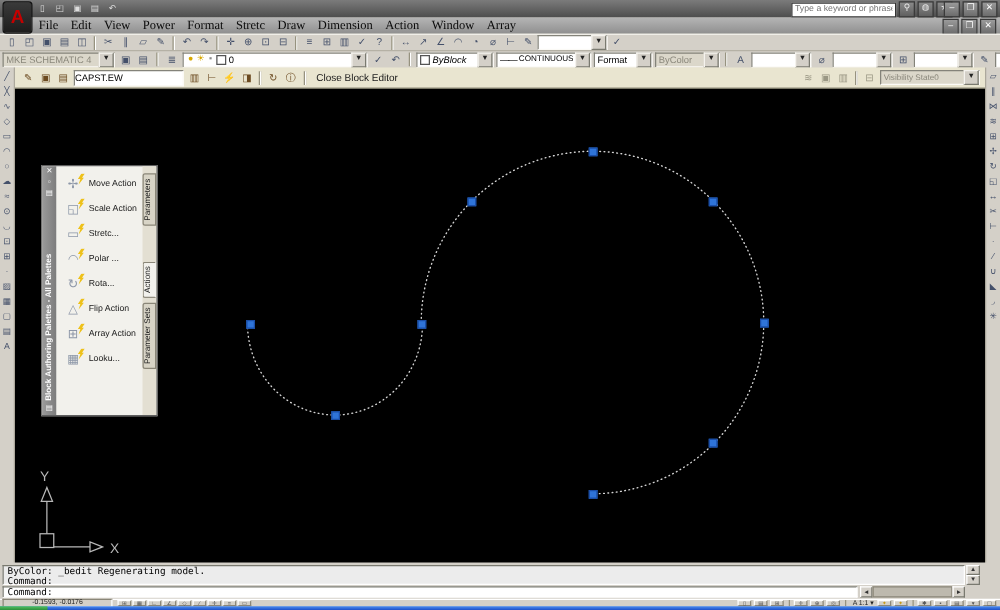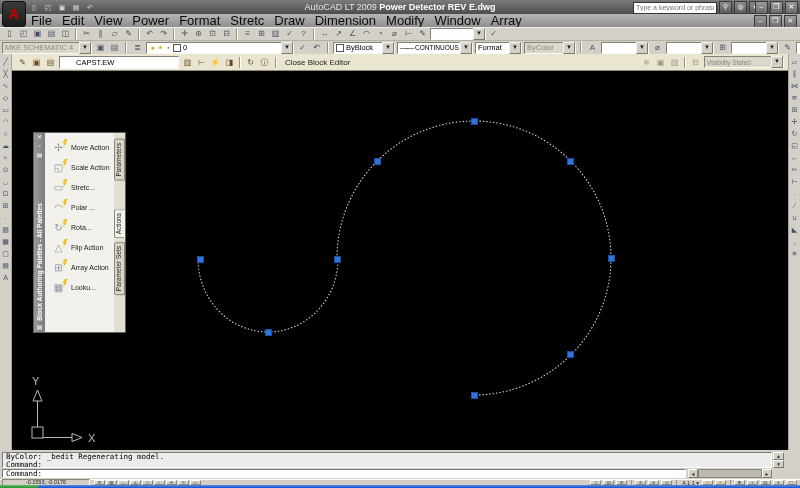--- a/index.html
+++ b/index.html
@@ -18,21 +18,21 @@
   #infocenter{right:38px;top:1px;display:flex;gap:2px;align-items:center;z-index:30;}
   #search-input{width:78px;height:10px;border:1px solid #333;font-size:7px;padding:0 2px;background:#fff;color:#555;}
   .ibtn{width:11px;height:11px;background:linear-gradient(180deg,#8a8a8a,#5f5f5f);border:1px solid #3a3a3a;
         color:#eee;font-size:7px;line-height:10px;text-align:center;}
   #winbtns{right:2px;top:1px;display:flex;gap:2px;z-index:30;}
   .wbtn{width:11px;height:11px;background:linear-gradient(180deg,#9a9a9a,#6c6c6c);border:1px solid #3a3a3a;
         color:#fff;font-size:7px;line-height:10px;text-align:center;}
   
   #menubar{left:0;top:14px;width:800px;height:13px;background:linear-gradient(180deg,#b5b5b5,#8f8f8f);
            display:flex;align-items:center;padding-left:26px;box-sizing:border-box;}
-  .menu-item{padding:0 5px;font-size:13px;color:#0a0a0a;line-height:13px;}
+  .menu-item{padding:0 5px;font-size:10px;color:#0a0a0a;line-height:13px;font-family:Liberation Serif, serif;}
   #docbtns{right:3px;top:15px;display:flex;gap:2px;}
   
   #toolbar1{left:0;top:27px;width:800px;height:13px;background:#d4d0c8;border-top:1px solid #f0eee8;
             display:flex;align-items:center;gap:1px;padding-left:3px;box-sizing:border-box;}
   #toolbar2{left:0;top:40px;width:800px;height:14px;background:#d4d0c8;border-top:1px solid #b5b1a5;
             display:flex;align-items:center;gap:2px;padding-left:2px;box-sizing:border-box;}
   .tbtn{width:13px;height:12px;font-size:8px;line-height:12px;text-align:center;color:#44506a;flex:none;}
   .sep{width:1px;height:11px;background:#96927f;border-right:1px solid #fff;margin:0 2px;flex:none;}
   .combo{display:flex;align-items:center;height:12px;background:#fff;border:1px solid;flex:none;
          border-color:#84837a #fbfaf6 #fbfaf6 #84837a;font-size:7.5px;padding-left:2px;color:#000;box-sizing:border-box;}
@@ -40,21 +40,21 @@
          border-color:#f5f3ee #7a7a70 #7a7a70 #f5f3ee;font-size:6px;line-height:9px;text-align:center;color:#222;}
   .combo.disabled{background:#dbd7ca;color:#8b887c;}
   .mini{width:7px;height:7px;font-size:7px;line-height:7px;text-align:center;flex:none;margin-right:1px;}
   .swatch{width:6px;height:6px;border:1px solid #555;background:#fff;flex:none;margin-right:2px;}
   
   #blockbar{left:12px;top:54px;width:776px;height:17px;background:#e9e5d0;border-bottom:1px solid #8d8a76;
             display:flex;align-items:center;gap:2px;padding:0 4px;box-sizing:border-box;}
   .bbtn{width:13px;height:13px;font-size:8px;line-height:13px;text-align:center;color:#6b4a20;flex:none;}
   .bbtn.gray{color:#9a9784;}
   #blockname{width:86px;height:11px;border:1px solid;border-color:#84837a #fbfaf6 #fbfaf6 #84837a;
-             font-size:7.5px;padding:0 16px;background:#fff;}
+             font-size:7.5px;padding:0 0;background:#fff;}
   .textbtn{font-size:8px;color:#1a1a1a;padding:0 4px;white-space:nowrap;}
   
   .vstrip{top:54px;width:12px;height:396px;background:#d4d0c8;display:flex;flex-direction:column;
           align-items:center;gap:1px;padding-top:2px;box-sizing:border-box;}
   #leftstrip{left:0;border-right:1px solid #aca89c;}
   #rightstrip{left:788px;border-left:1px solid #aca89c;}
   .vbtn{width:11px;height:11px;font-size:7px;line-height:11px;text-align:center;color:#44506a;flex:none;}
   
   #canvas{left:12px;top:71px;width:776px;height:379px;background:#000;}
   .grip{position:absolute;width:7px;height:7px;background:#2f74d8;border:1px solid #1a4ea8;box-sizing:border-box;}
@@ -112,24 +112,20 @@
 
   <div id="titlebar" class="abs"></div>
   <div id="logo" class="abs">A</div>
   <div id="quickbar" class="abs">
       <span class="qbtn">▯</span>
       <span class="qbtn">◰</span>
       <span class="qbtn">▣</span>
       <span class="qbtn">▤</span>
       <span class="qbtn">↶</span>
     </div>
-  <div id="title-text" class="abs">
-    <span>AutoCAD LT 2009</span>
-    <b>Power Detector REV E.dwg</b>
-  </div>
   <div id="infocenter" class="abs">
     <input id="search-input" placeholder="Type a keyword or phrase" style="">
     <span id="info-icons" style="display:flex;gap:2px;">
         <span class="ibtn">⚲</span>
         <span class="ibtn">◍</span>
         <span class="ibtn">★</span>
       </span>
   </div>
   <div id="winbtns" class="abs">
       <span class="wbtn">–</span>
@@ -139,21 +135,21 @@
 
   <div id="menubar" class="abs">
       <span class="menu-item">File</span>
       <span class="menu-item">Edit</span>
       <span class="menu-item">View</span>
       <span class="menu-item">Power</span>
       <span class="menu-item">Format</span>
       <span class="menu-item">Stretc</span>
       <span class="menu-item">Draw</span>
       <span class="menu-item">Dimension</span>
-      <span class="menu-item">Modify</span>
+      <span class="menu-item">Action</span>
       <span class="menu-item">Window</span>
       <span class="menu-item">Array</span>
     </div>
   <div id="docbtns" class="abs">
       <span class="wbtn">–</span>
       <span class="wbtn">❐</span>
       <span class="wbtn">✕</span>
     </div>
 
   <div id="toolbar1" class="abs">
@@ -215,21 +211,21 @@
         </span>
       <span class="swatch"></span>
       <span>0</span>
       <span class="arrow">▼</span>
     </span>
     <span id="layer-after-icons" style="display:flex;gap:1px;">
         <span class="tbtn">✓</span>
         <span class="tbtn">↶</span>
       </span>
     <span class="sep"></span>
-    <span class="combo" style="width:62px;">
+    <span class="combo" style="width:62px;font-style:italic;">
       <span class="swatch"></span>
       <span>ByBlock</span>
       <span class="arrow">▼</span>
     </span>
     <span class="combo" style="width:76px;">
       <span style="letter-spacing:-1px;">——</span>&nbsp;
       <span style="font-size:6.5px;">CONTINUOUS</span>
       <span class="arrow">▼</span>
     </span>
     <span class="combo" style="width:47px;">

